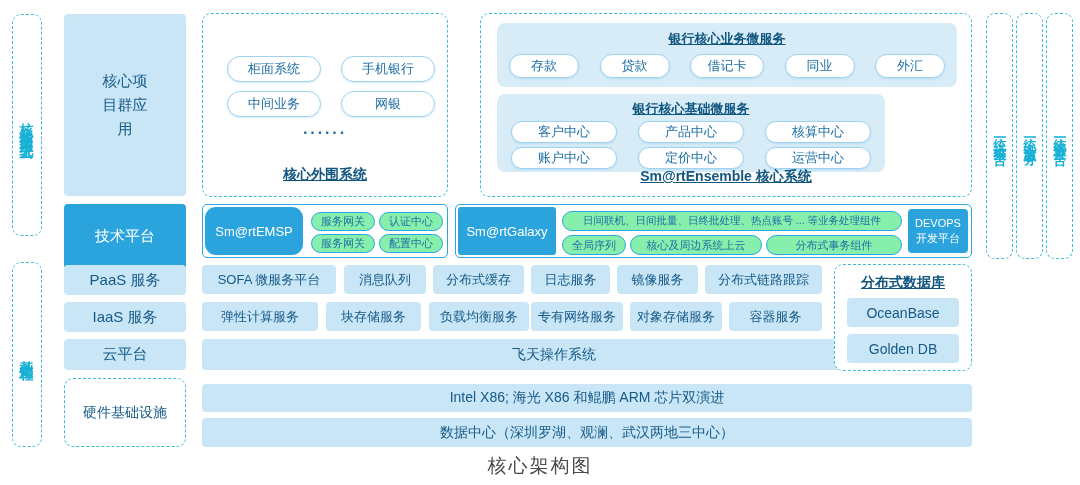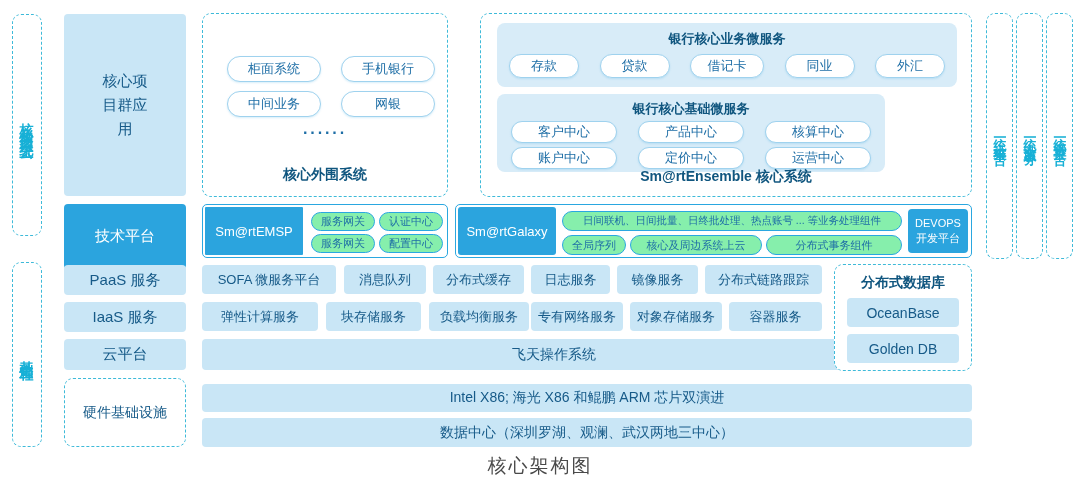--- a/index.html
+++ b/index.html
@@ -8,21 +8,21 @@
   .abs { position:absolute; }
   .dashed { border:1.5px dashed #3ebad9; border-radius:9px; background:#fff; }
   .vlabel { display:flex; align-items:center; justify-content:center; color:#17b0d6; font-weight:bold; }
   .vlabel span { writing-mode:vertical-lr; text-orientation:upright; letter-spacing:3px; }
   .lblue { background:#c9e6f6; border-radius:4px; color:#165a88; display:flex; align-items:center; justify-content:center; font-size:14px; }
   .bblue { background:#2ba4de; border-radius:4px; color:#ffffff; display:flex; align-items:center; justify-content:center; font-size:14px; }
   .wbtn { background:#ffffff; border:1px solid #9fd2ee; border-radius:13px; color:#1e6ea6; display:flex; align-items:center; justify-content:center; font-size:13px; white-space:nowrap; box-shadow:0 1px 2px rgba(41,163,223,.18); }
   .sbtn { background:#86efac; border:1px solid #2aa7e0; border-radius:10px; color:#1e6ea6; display:flex; align-items:center; justify-content:center; font-size:11px; white-space:nowrap; }
   .grp { border:1px solid #2aa7e0; border-radius:5px; background:#fff; }
   .container-lb { position:absolute; background:#d8ecf8; border-radius:8px; }
-  .hdr { color:#10567f; font-weight:bold; font-size:13px; text-align:center; }
+  .hdr { color:#10567f; font-weight:bold; font-size:13px; text-align:center;text-decoration:underline; }
   .flexrow { position:absolute; display:flex; justify-content:space-between; }
 </style>
 </head>
 <body>
 
 <div class="canvas">
 
   <div class="abs dashed vlabel" style="left:12px;top:14px;width:30px;height:222px;font-size:14px">
     <span>核心及周边系统上云</span>
   </div>
@@ -79,21 +79,21 @@
       <div class="flexrow" style="left:14px;right:14px;top:53px">
         <div class="wbtn" style="width:106px;height:22px">账户中心</div>
         <div class="wbtn" style="width:106px;height:22px">定价中心</div>
         <div class="wbtn" style="width:106px;height:22px">运营中心</div>
       </div>
     </div>
     <div class="abs hdr" style="left:0;right:0;bottom:10px;font-size:14px">Sm@rtEnsemble 核心系统</div>
   </div>
 
   <div class="abs grp" style="left:202px;top:204px;width:246px;height:54px">
-    <div class="abs bblue" style="left:2px;top:2px;bottom:2px;width:98px;font-size:13px;border-radius:1px">
+    <div class="abs bblue" style="left:2px;top:2px;bottom:2px;width:98px;font-size:13px;border-radius:11px">
       <span>Sm@rtEMSP</span>
     </div>
     <div class="abs sbtn" style="left:108px;top:7px;width:64px;height:19px">服务网关</div>
     <div class="abs sbtn" style="left:176px;top:7px;width:64px;height:19px">认证中心</div>
     <div class="abs sbtn" style="left:108px;top:29px;width:64px;height:19px">服务网关</div>
     <div class="abs sbtn" style="left:176px;top:29px;width:64px;height:19px">配置中心</div>
   </div>
 
   <div class="abs grp" style="left:455px;top:204px;width:517px;height:54px">
     <div class="abs bblue" style="left:2px;top:2px;bottom:2px;width:98px;font-size:13px;border-radius:3px">

